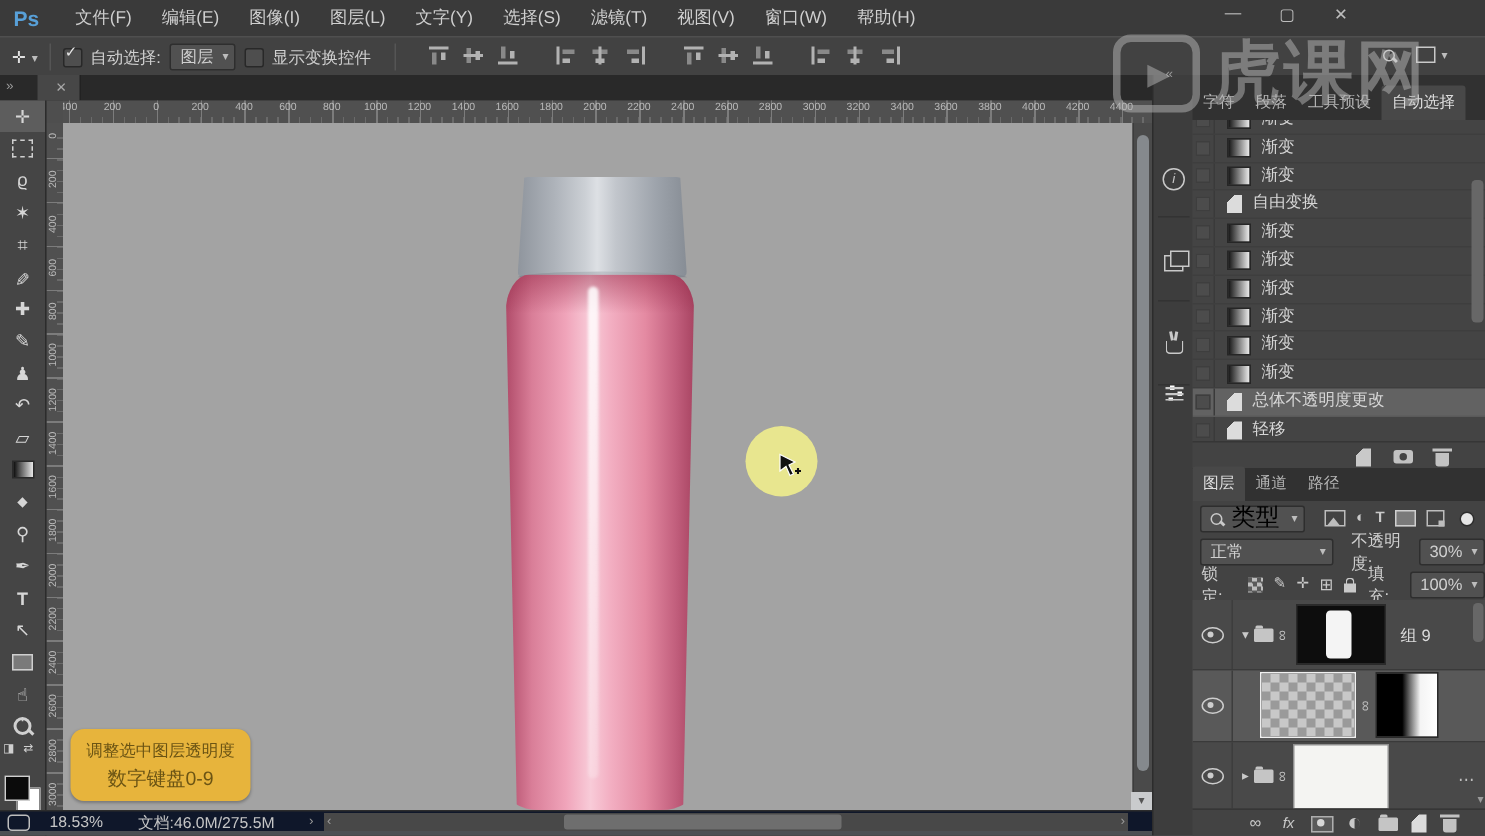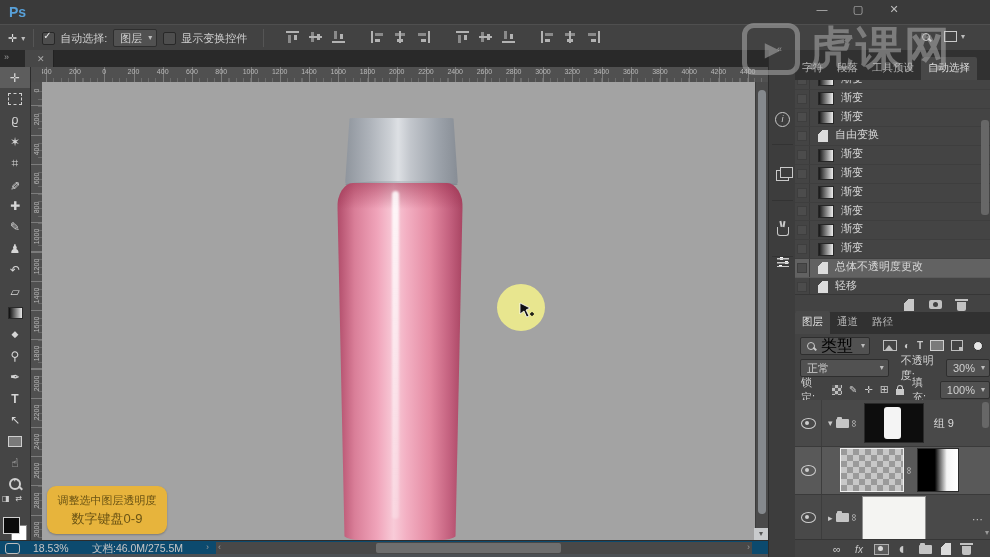--- a/index.html
+++ b/index.html
@@ -92,21 +92,21 @@
   #tooltip{position:absolute;left:5px;top:404px;width:120px;height:48px;border-radius:9px;
     display:flex;flex-direction:column;align-items:center;justify-content:center;gap:2px;box-shadow:0 1px 2px rgba(0,0,0,.25);}
   #tooltip .l1{font-size:11px;color:#6b5414;}
   #tooltip .l2{font-size:13px;color:#6b5414;}
   
   #v-scroll{left:755px;top:82px;width:13px;height:446px;background:#4a4a4a;border-left:1px solid #3c3c3c;}
   #v-thumb{position:absolute;left:2px;top:8px;width:8px;height:424px;background:#8f9499;border-radius:4px;opacity:.85;}
   #v-arrow{left:754px;top:528px;width:14px;height:12px;background:#c9cbcd;color:#555;font-size:8px;text-align:center;line-height:12px;}
 
   
-  #statusrow{left:0;top:540px;width:768px;height:14px;background:#0c4a6e;border-top:1px solid#2c2c2c;color:#c6c6c6;font-size:10.5px;}
+  #statusrow{left:0;top:540px;width:768px;height:14px;background:#0f172a;border-top:1px solid#2c2c2c;color:#c6c6c6;font-size:10.5px;}
   #screen-mode-btn{position:absolute;left:5px;top:2px;width:13px;height:9px;border:1px solid #bdbdbd;border-radius:3px;}
   #status-zoom{position:absolute;left:33px;top:1px;}
   #status-doc{position:absolute;left:92px;top:1px;}
   #status-expand{position:absolute;left:206px;top:1px;color:#9a9a9a;font-size:9px;}
   #h-track{position:absolute;left:216px;top:1px;width:536px;height:12px;background:#484848;}
   #h-left{position:absolute;left:2px;top:0;color:#9a9a9a;font-size:9px;}
   #h-right{position:absolute;right:2px;top:0;color:#9a9a9a;font-size:9px;}
   #h-thumb{position:absolute;left:160px;top:1px;width:185px;height:10px;background:#6e6e6e;border-radius:2px;}
   #bottom-edge{left:0;top:554px;width:990px;height:3px;background:#4c5054;}
 
@@ -212,20 +212,32 @@
   #wm-text{font-size:46px;font-weight:bold;letter-spacing:2px;white-space:nowrap;
     font-family:"Liberation Sans","DejaVu Sans",sans-serif;}
 </style>
 </head>
 <body>
 
 <div id="app">
 
   <div id="menubar" class="abs">
     <span id="ps-logo">Ps</span>
+    <span id="menu-items" style="display:flex;">
+        <span class="menu-item">文件(F)</span>
+        <span class="menu-item">编辑(E)</span>
+        <span class="menu-item">图像(I)</span>
+        <span class="menu-item">图层(L)</span>
+        <span class="menu-item">文字(Y)</span>
+        <span class="menu-item">选择(S)</span>
+        <span class="menu-item">滤镜(T)</span>
+        <span class="menu-item">视图(V)</span>
+        <span class="menu-item">窗口(W)</span>
+        <span class="menu-item">帮助(H)</span>
+      </span>
   </div>
   <div id="win-controls">
     <span>—</span>
     <span>▢</span>
     <span>✕</span>
   </div>
 
   <div id="optionsbar" class="abs">
     <span id="opt-tool">
       <span id="opt-tool-icon"><span>✛</span></span>

